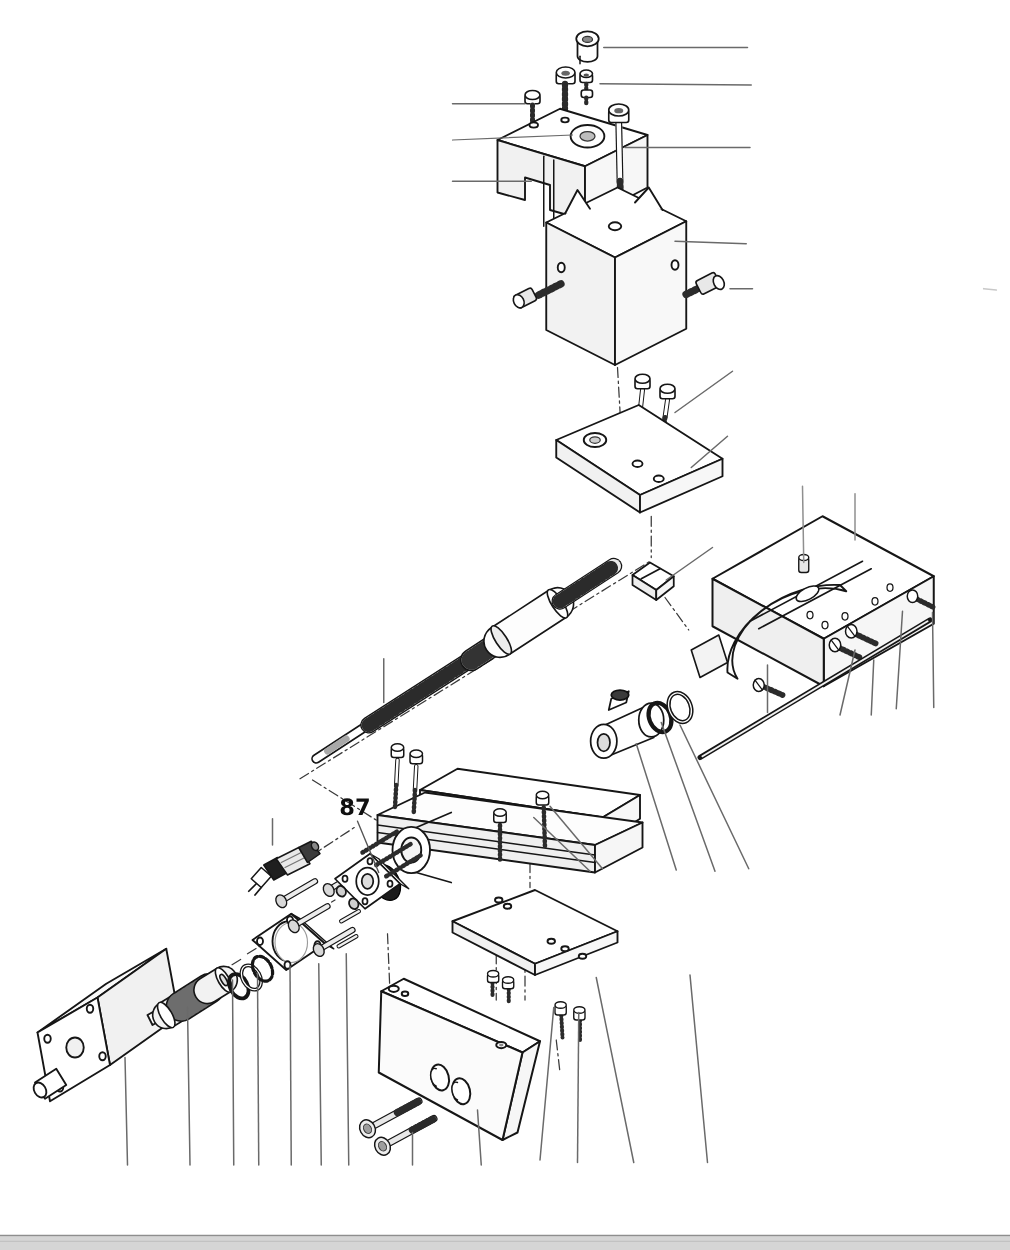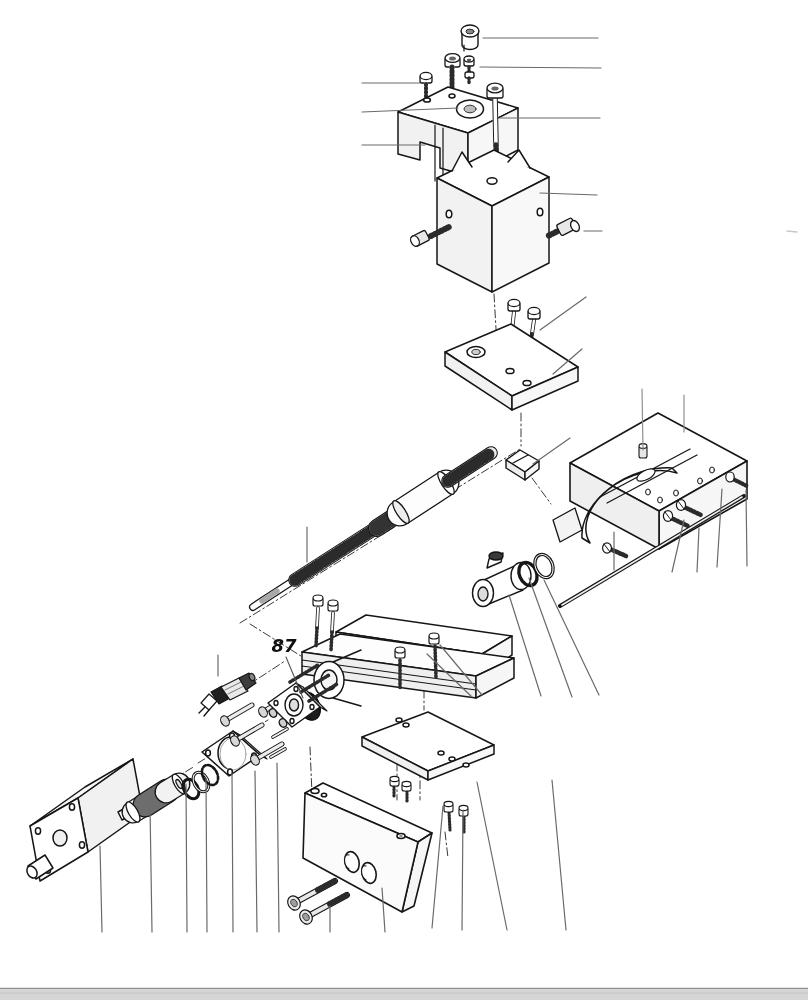--- a/index.html
+++ b/index.html
@@ -1,17 +1,17 @@
 <!DOCTYPE html>
 <html><head>
 <meta charset="utf-8">
 <style>
   html,body{margin:0;padding:0;background:#fff;}
   .stage{position:relative;width:808px;height:1000px;background:#fff;overflow:hidden;
-         font-family:"DejaVu Sans","Liberation Sans",sans-serif;font-style:italic;}
+         font-family:"DejaVu Sans","Liberation Sans",sans-serif;}
   svg{display:block}
   text.callout{font-family:"DejaVu Sans","Liberation Sans",sans-serif;font-weight:700;
                font-size:18px;fill:#101010;}
 </style>
 </head>
 <body>
 
 <div class="stage">
 <svg width="808" height="1000" viewBox="0 0 808 1000" fill="none" stroke-linecap="round" stroke-linejoin="round">
 

